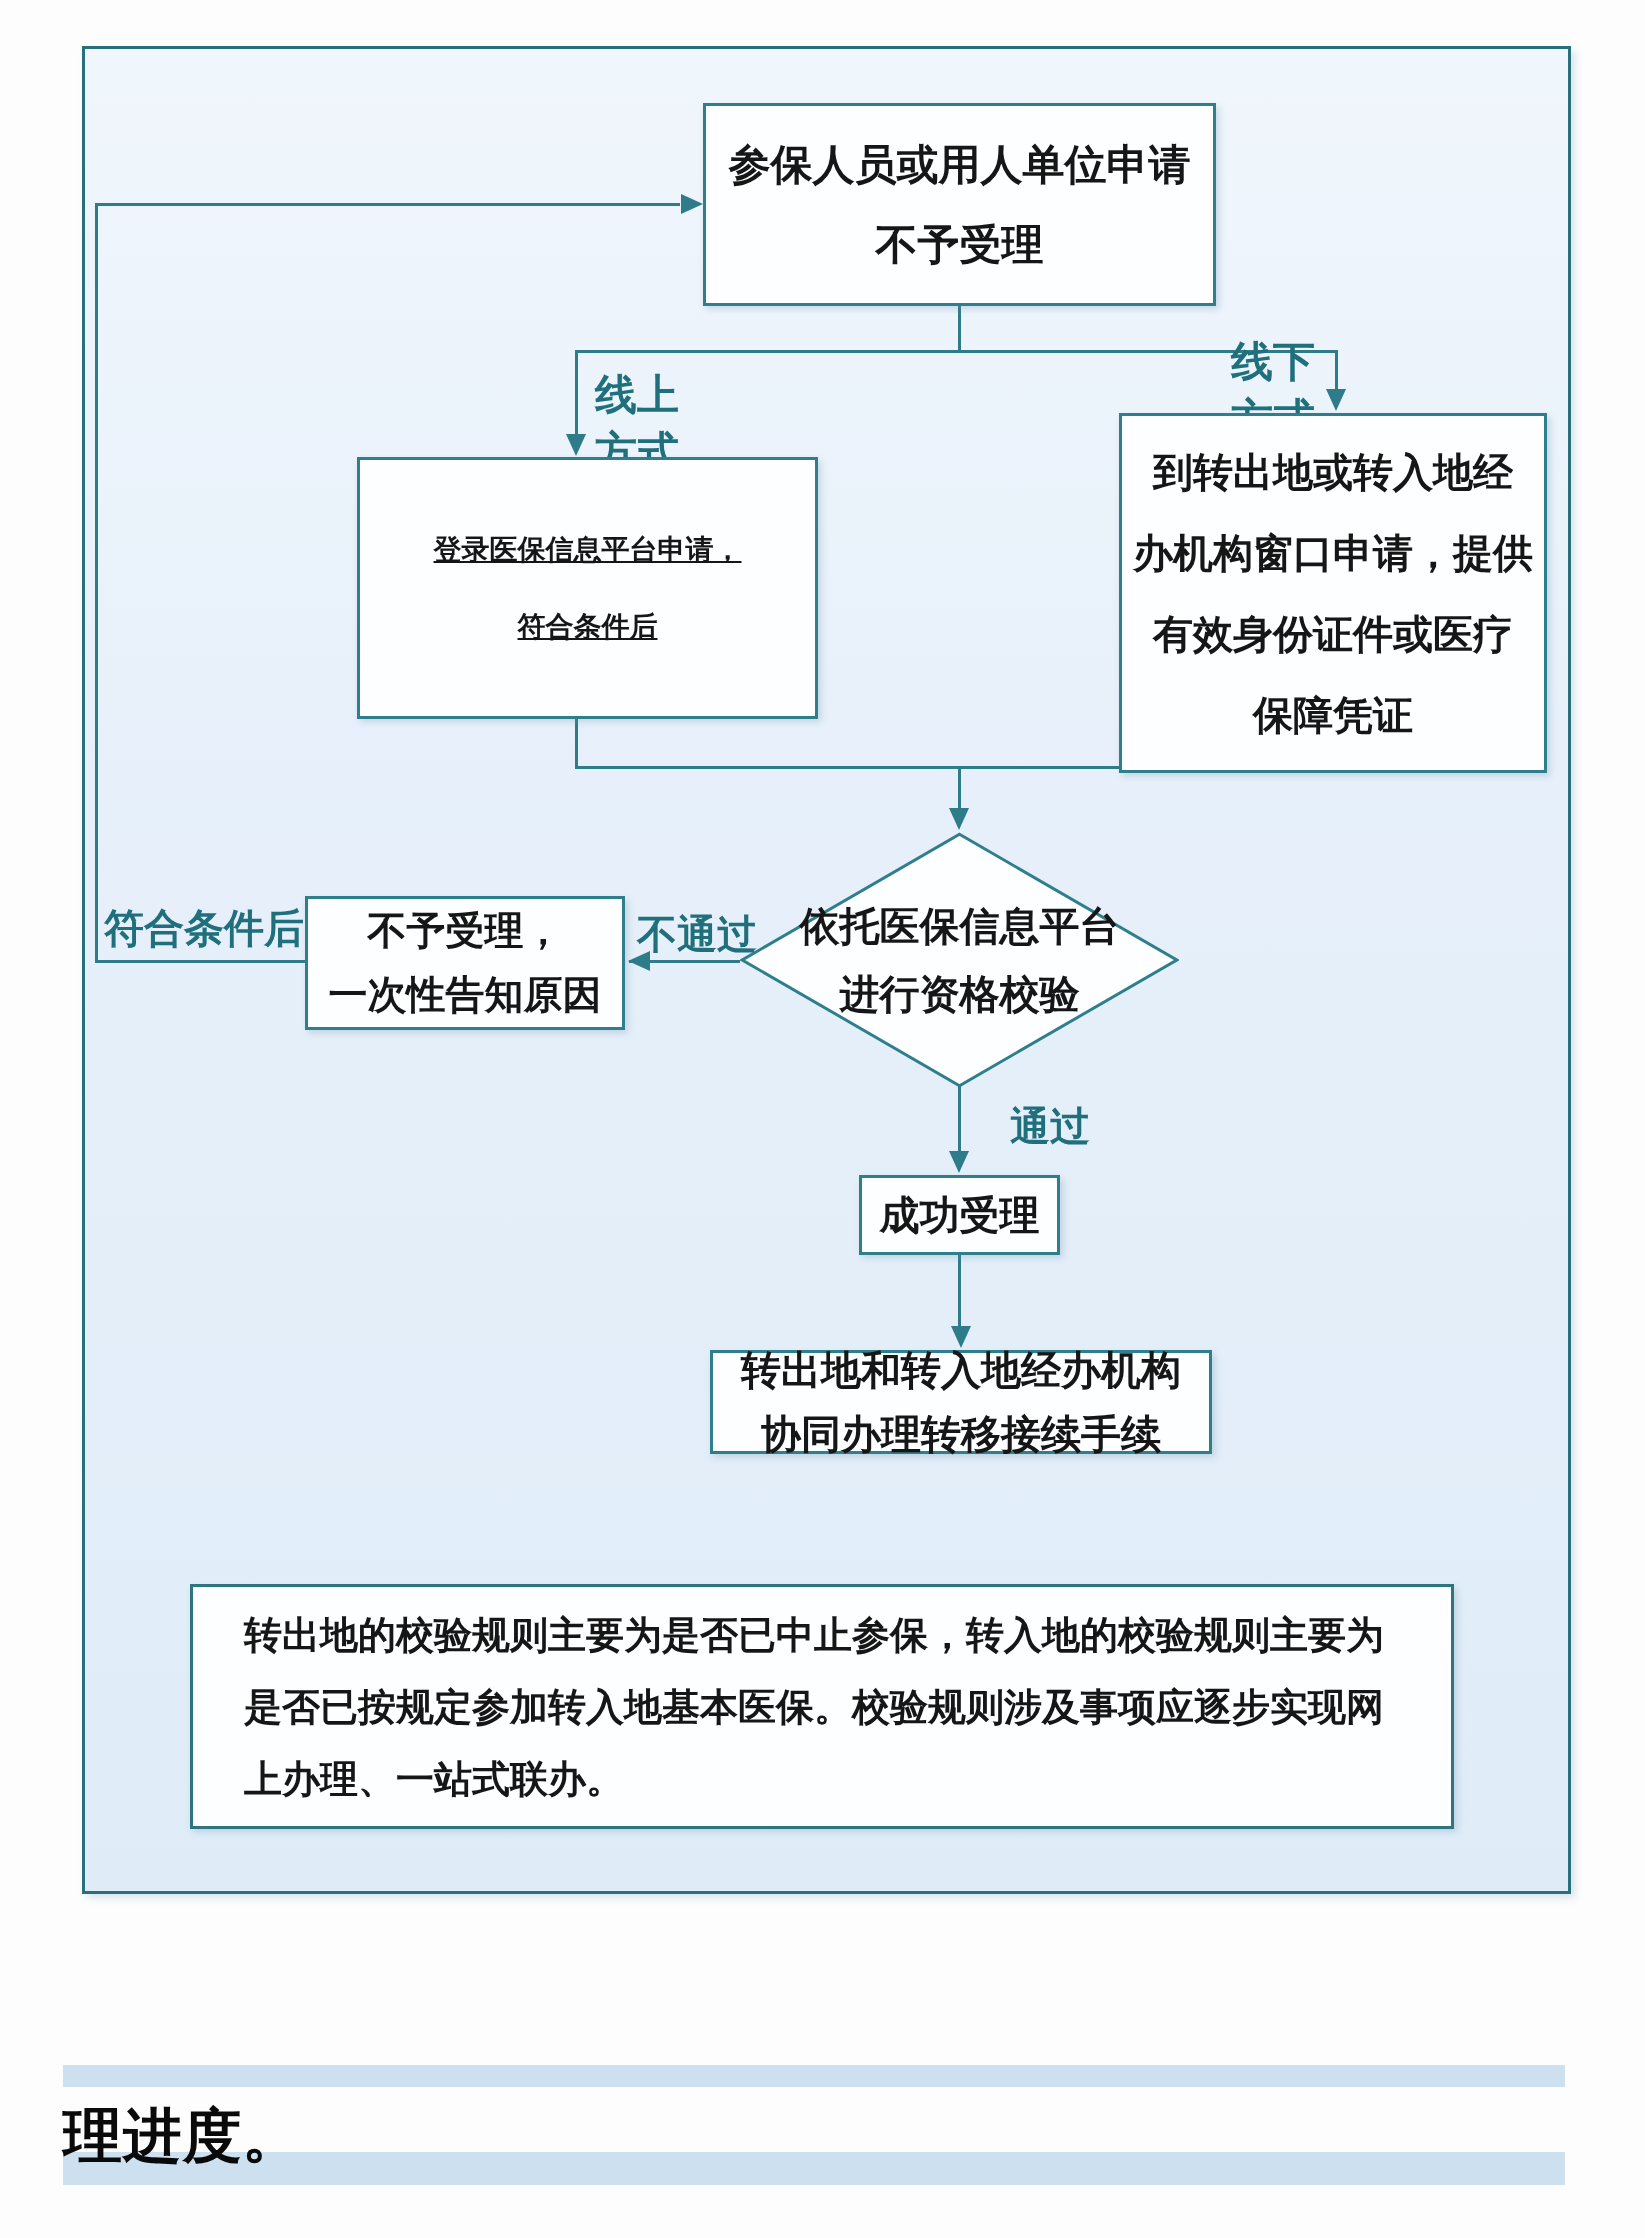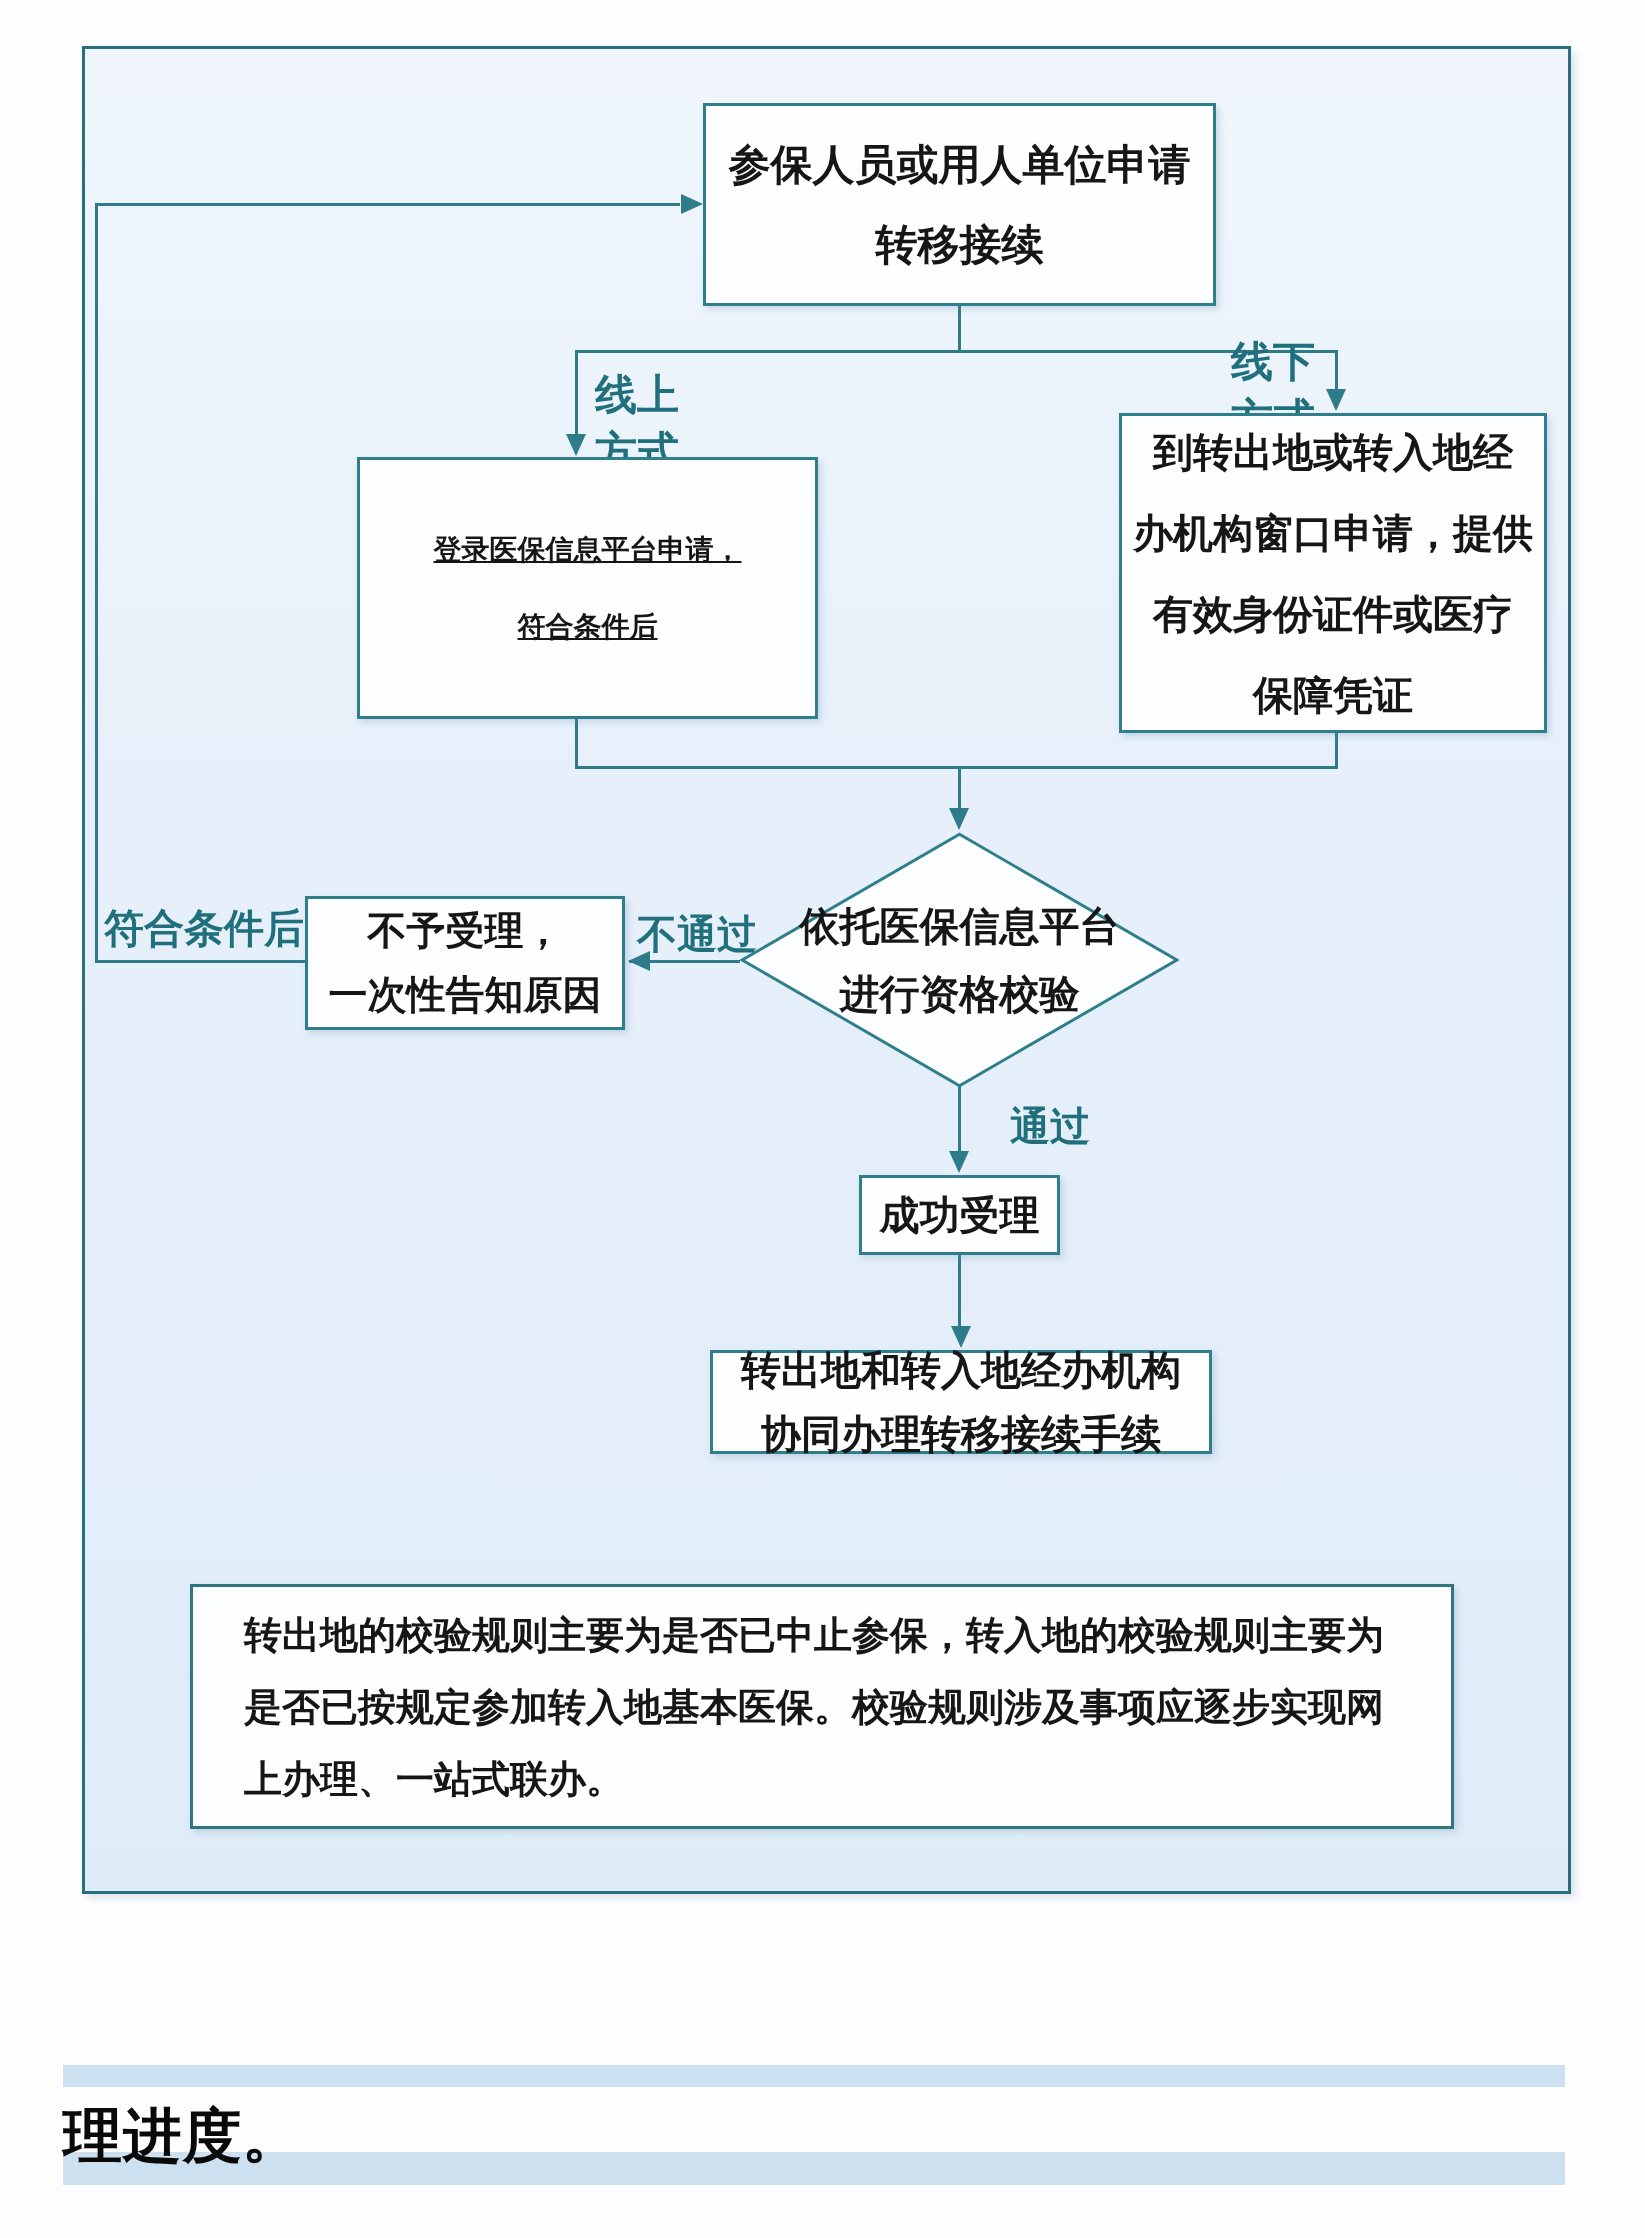--- a/index.html
+++ b/index.html
@@ -93,39 +93,39 @@
   <div class="arr right" style="left:681px;top:194px;"></div>
   <div class="arr down" style="left:566px;top:434px;"></div>
   <div class="arr down" style="left:1326px;top:389px;"></div>
   <div class="arr down" style="left:949px;top:808px;"></div>
   <div class="arr left" style="left:628px;top:951px;"></div>
   <div class="arr down" style="left:949px;top:1151px;"></div>
   <div class="arr down" style="left:951px;top:1326px;"></div>
 
   <div class="box" style="left:703px;top:103px;width:513px;height:203px;font-size:42px;line-height:80px;">
     <span class="ln">参保人员或用人单位申请</span>
-    <span class="ln">转移接续</span>
+    <span class="ln">不予受理</span>
   </div>
 
   <div class="lbl" style="left:595px;top:366px;font-size:42px;line-height:57px;">
     <span class="ln" style="display:block;">线上</span>
     <span class="ln" style="display:block;">方式</span>
   </div>
 
   <div class="lbl" style="left:1231px;top:333px;font-size:42px;line-height:57px;">
     <span class="ln" style="display:block;">线下</span>
     <span class="ln" style="display:block;">方式</span>
   </div>
 
   <div class="box" style="left:357px;top:457px;width:461px;height:262px;font-size:28px;line-height:77px;text-decoration:underline;">
     <span class="ln">登录医保信息平台申请，</span>
     <span class="ln">符合条件后</span>
   </div>
 
-  <div class="box" style="left:1119px;top:413px;width:428px;height:320px;font-size:40px;line-height:74px;gap:7px;">
+  <div class="box" style="left:1119px;top:413px;width:428px;height:360px;font-size:40px;line-height:74px;gap:7px;">
     <span class="ln">到转出地或转入地经</span>
     <span class="ln">办机构窗口申请，提供</span>
     <span class="ln">有效身份证件或医疗</span>
     <span class="ln">保障凭证</span>
   </div>
 
   <div class="diamond-wrap">
     <svg width="439" height="256" viewBox="0 0 590 344">
       <polygon points="295,3 587,172 295,341 3,172" fill="#fcfeff" stroke="#2f7e8c" stroke-width="4"></polygon>
     </svg>

